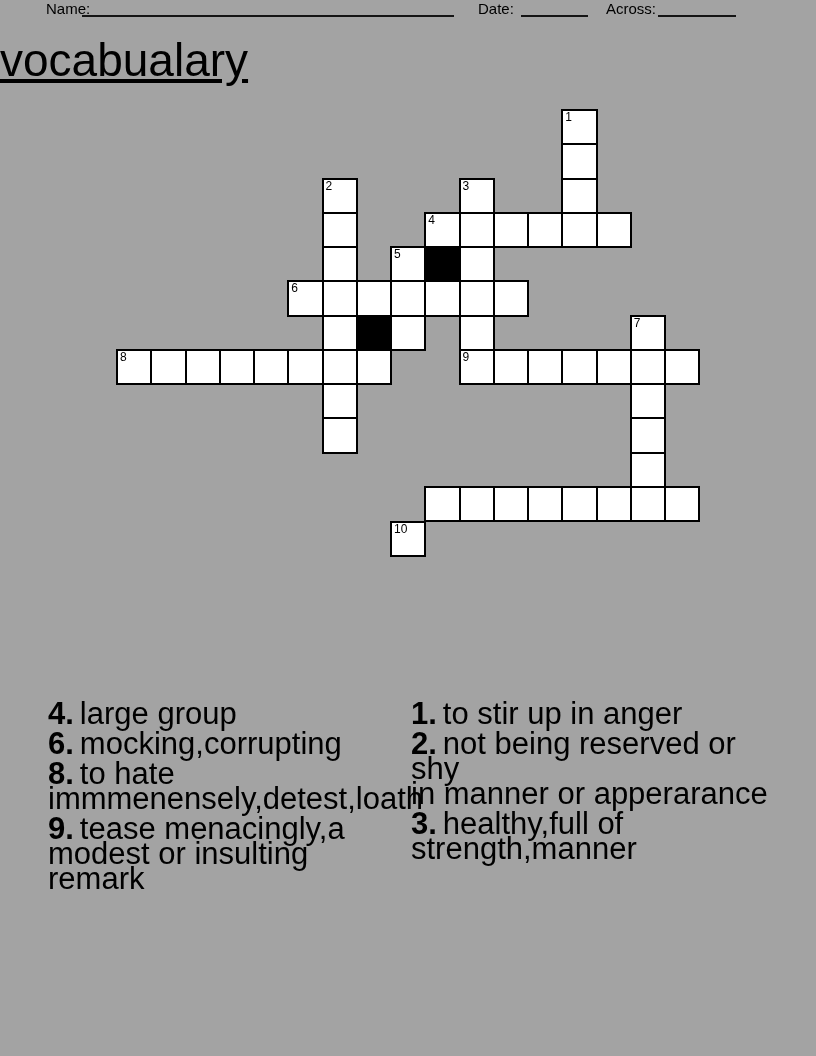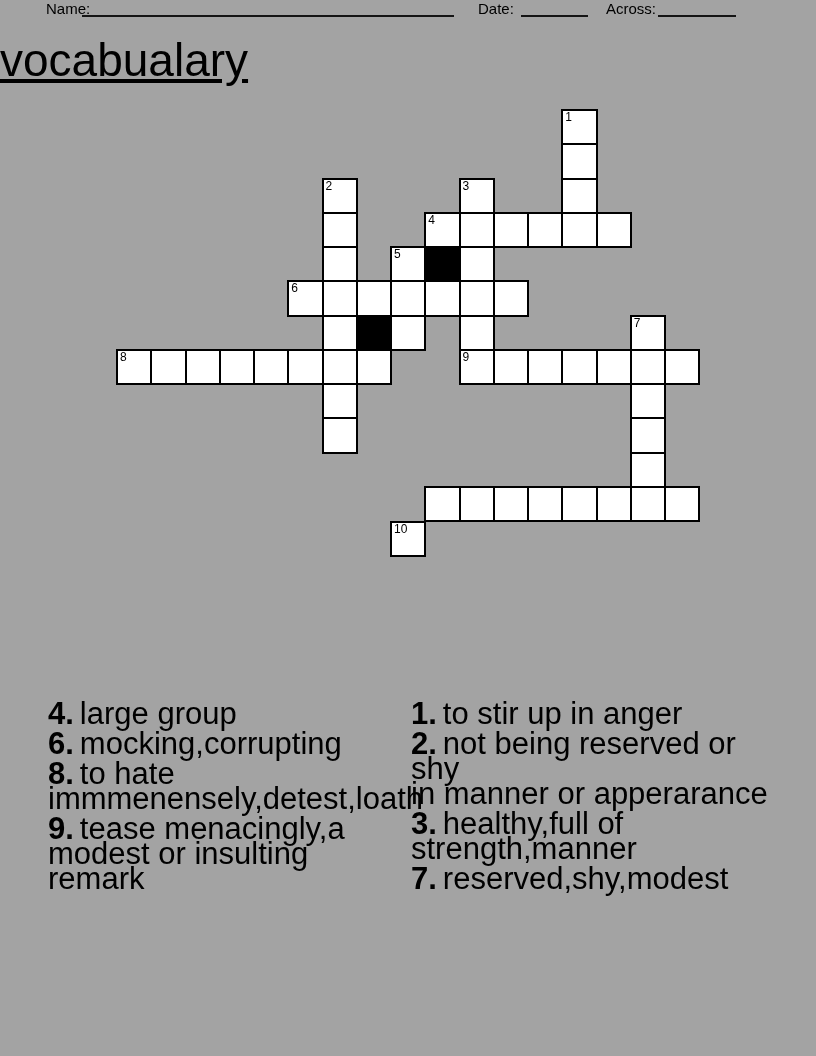--- a/index.html
+++ b/index.html
@@ -147,17 +147,16 @@
 immmenensely,detest,loath</span></div>
       <div class="clue"><span class="clue-num">9.</span><span class="clue-text">tease menacingly,a
 modest or insulting remark</span></div>
     </div>
     <div class="col-down">
       <div class="clue"><span class="clue-num">1.</span><span class="clue-text">to stir up in anger</span></div>
       <div class="clue"><span class="clue-num">2.</span><span class="clue-text">not being reserved or shy
 in manner or apperarance</span></div>
       <div class="clue"><span class="clue-num">3.</span><span class="clue-text">healthy,full of
 strength,manner</span></div>
-      <div class="clue"><span class="clue-num">7.</span><span class="clue-text">reserved,shy,modest</span></div>
     </div>
   </div>
 
 </div>
 
 </body></html>

